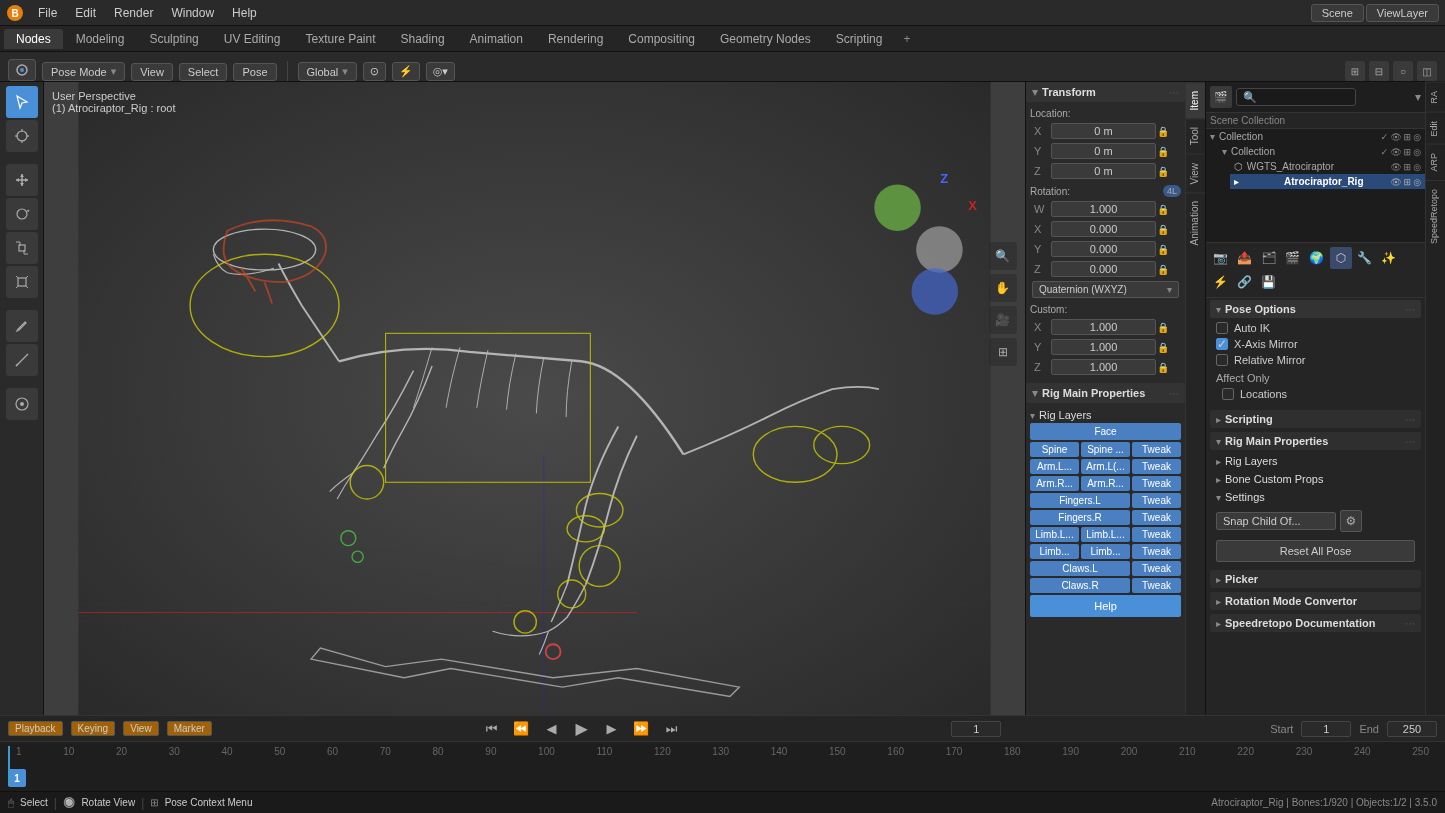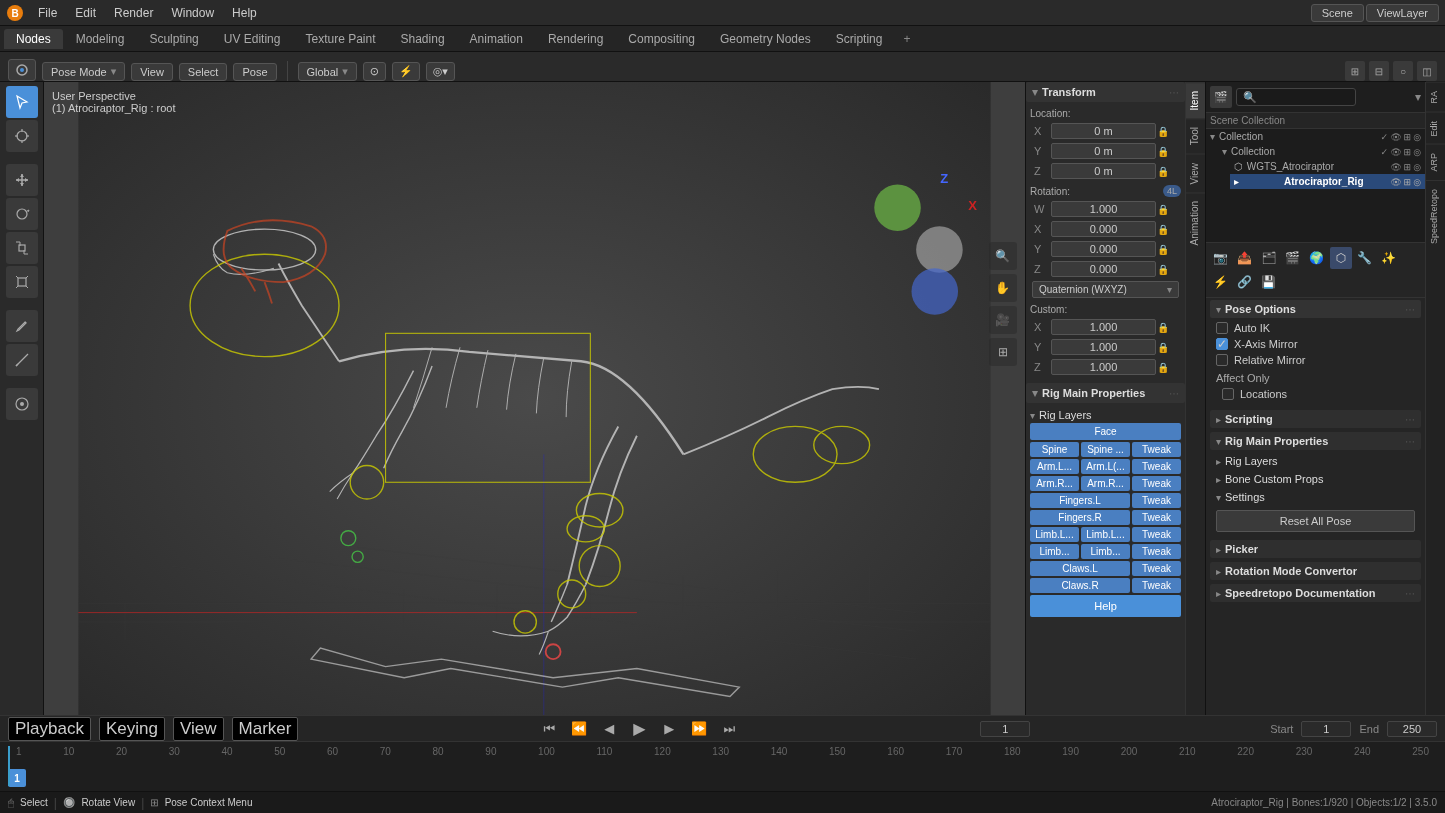--- a/index.html
+++ b/index.html
@@ -106,21 +106,21 @@
       padding: 0 8px; gap: 8px; border-bottom: 1px solid #333;
     }
     .timeline-content {
       flex: 1; display: flex; align-items: center; position: relative;
     }
     .frame-numbers {
       display: flex; align-items: center; width: 100%; padding: 0 8px;
       color: #666; font-size: 10px; justify-content: space-between;
     }
 
-    .btn-small { padding: 1px 6px; background: #000000; border: 1px solid #555; border-radius: 2px; color: #ccc; cursor: pointer; font-size: 17px; text-align: center; }
+    .btn-small { padding: 1px 6px; background: #a16207; border: 1px solid #555; border-radius: 2px; color: #ccc; cursor: pointer; font-size: 10px; text-align: center; }
     .num-input { background: #2a2a2a; border: 1px solid #444; color: #ccc; width: 50px; padding: 1px 4px; font-size: 11px; text-align: center; border-radius: 2px; }
 
     .icon-btn { width: 22px; height: 22px; display: flex; align-items: center; justify-content: center; cursor: pointer; color: #aaa; font-size: 13px; border-radius: 2px; }
   </style>
 </head>
 <body>
 
 <div class="top-menubar">
 
   <div style="width:18px;height:18px;margin-right:4px;">
@@ -621,20 +621,26 @@
             <span style="color:#888;font-size:10px;margin-right:4px;">▸</span>
             <span style="font-size:11px;color:#ddd;">Rig Layers</span>
           </div>
           <div style="display:flex;align-items:center;padding:3px 6px;cursor:pointer;">
             <span style="color:#888;font-size:10px;margin-right:4px;">▸</span>
             <span style="font-size:11px;color:#ddd;">Bone Custom Props</span>
           </div>
           <div style="display:flex;align-items:center;padding:3px 6px;cursor:pointer;">
             <span style="color:#888;font-size:10px;margin-right:4px;">▾</span>
             <span style="font-size:11px;color:#ddd;">Settings</span>
+          </div>
+          <div style="padding:4px 6px;">
+            <div style="display:flex;align-items:center;gap:4px;">
+              <input type="text" class="snap-input" placeholder="Snap Child Of..." value="Snap Child Of..." style="">
+              <div style="width:22px;height:22px;background:#3a3a3a;border:1px solid #555;border-radius:2px;display:flex;align-items:center;justify-content:center;cursor:pointer;font-size:12px;color:#aaa;">⚙</div>
+            </div>
           </div>
           <div style="margin:4px 6px;padding:4px;background:#3a3a3a;border:1px solid #555;border-radius:2px;color:#ccc;font-size:11px;text-align:center;cursor:pointer;">Reset All Pose</div>
         </div>
       </div>
 
       <div style="padding:2px 4px;">
         <div class="collapsible-header" style="background:#2f2f2f;border-radius:2px;">
           <span style="color:#888;font-size:10px;">▸</span>
           <span class="collapse-title">Picker</span>
         </div>

